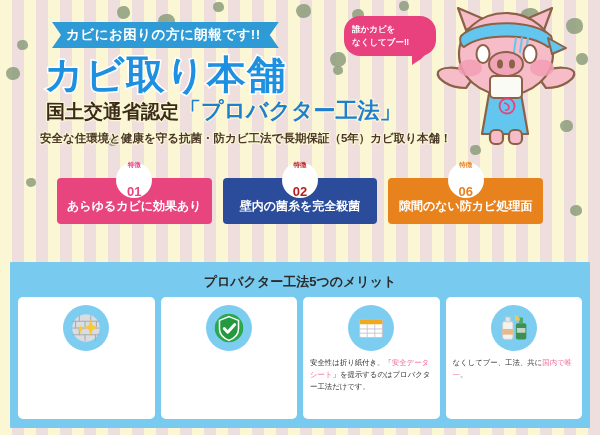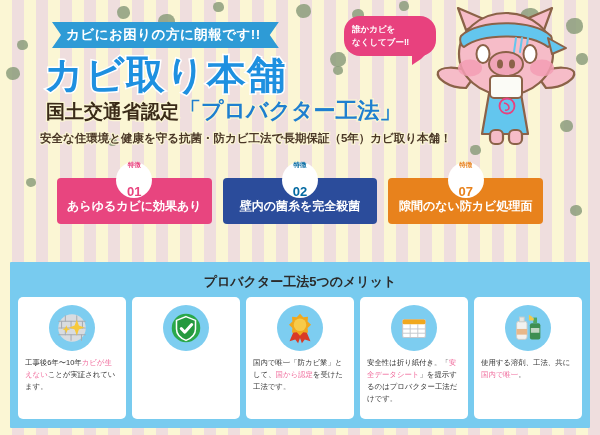--- a/index.html
+++ b/index.html
@@ -318,31 +318,31 @@
 
     <div class="feature" style="background:#E8457F;">
       <div class="badge" style="color:#E8457F;">
         <span class="b-label">特徴</span>
         <span class="b-num">01</span>
       </div>
       <span>あらゆるカビに効果あり</span>
     </div>
 
     <div class="feature" style="background:#2B4C9B;">
-      <div class="badge" style="color:#0369a1;">
+      <div class="badge" style="color:#b91c1c;">
         <span class="b-label">特徴</span>
         <span class="b-num">02</span>
       </div>
       <span>壁内の菌糸を完全殺菌</span>
     </div>
 
     <div class="feature" style="background:#E8821C;">
       <div class="badge" style="color:#E8821C;">
         <span class="b-label">特徴</span>
-        <span class="b-num">07</span>
+        <span class="b-num">06</span>
       </div>
       <span>隙間のない防カビ処理面</span>
     </div>
 
   </div>
 
   <div class="merits">
     <div class="merits-title">プロバクター工法5つのメリット</div>
 
     <div class="cards">
@@ -362,48 +362,32 @@
               <line x1="9" y1="13" x2="9" y2="20"></line>
               <line x1="13" y1="20" x2="13" y2="27"></line>
               <line x1="25" y1="20" x2="25" y2="27"></line>
               <line x1="19" y1="27" x2="19" y2="33"></line>
               <line x1="30" y1="27" x2="30" y2="33"></line>
             </g>
             <path d="M25 11 L27.2 17.4 L33 19.5 L27.2 21.6 L25 28 L22.8 21.6 L17 19.5 L22.8 17.4 Z" fill="#F7C93B"></path>
             <path d="M14 17 L15.2 20.2 L18 21.3 L15.2 22.4 L14 25.6 L12.8 22.4 L10 21.3 L12.8 20.2 Z" fill="#F7C93B"></path>
           </svg>
         </div>
-        <div class="card-text">
-          <span>工事後6年〜10年</span><span class="hl">カビが生えない</span><span>ことが実証されています。</span>
-        </div>
       </div>
 
       <div class="card">
         <div class="card-icon">
           <svg viewBox="0 0 40 40" width="38" height="38">
             <circle cx="20" cy="20" r="15" fill="#2BA84A"></circle>
             <path d="M20 8 L30 12 L30 21 C30 27 25 31 20 33 C15 31 10 27 10 21 L10 12 Z" fill="#25993F" stroke="#ffffff" stroke-width="1.6"></path>
             <path d="M15 20.5 L18.7 24.4 L26 16.4" fill="none" stroke="#ffffff" stroke-width="3.1" stroke-linecap="round" stroke-linejoin="round"></path>
           </svg>
         </div>
       </div>
 
-      <div class="card">
-        <div class="card-icon">
-          <svg viewBox="0 0 40 40" width="38" height="38">
-            <path d="M14 22 L9 34 L15 32 L18 36 L22 25 Z" fill="#D93A26"></path>
-            <path d="M26 22 L31 34 L25 32 L22 36 L18 25 Z" fill="#D93A26"></path>
-            <path d="M20 5 L23.4 8.6 L28.4 8.2 L28 13.2 L31.6 16.6 L28 20 L28.4 25 L23.4 24.6 L20 28.2 L16.6 24.6 L11.6 25 L12 20 L8.4 16.6 L12 13.2 L11.6 8.2 L16.6 8.6 Z" fill="#F0A81E"></path>
-            <circle cx="20" cy="16.6" r="6.6" fill="#F7CB4A"></circle>
-          </svg>
-        </div>
-        <div class="card-text">
-          <span>国内で唯一「防カビ業」として、</span><span class="hl">国から認定</span><span>を受けた工法です。</span>
-        </div>
-      </div>
 
       <div class="card">
         <div class="card-icon">
           <svg viewBox="0 0 40 40" width="38" height="38">
             <rect x="8" y="11" width="24" height="19" rx="1.6" fill="#ffffff" stroke="#C3C8CE" stroke-width="1.2"></rect>
             <rect x="8" y="11" width="24" height="5" rx="1.6" fill="#F0A81E"></rect>
             <g stroke="#C3C8CE" stroke-width="1">
               <line x1="8" y1="21" x2="32" y2="21"></line>
               <line x1="8" y1="25.5" x2="32" y2="25.5"></line>
               <line x1="16" y1="16" x2="16" y2="30"></line>
@@ -423,20 +407,20 @@
             <rect x="11" y="8.5" width="5" height="5" fill="#E6E6E2" stroke="#C9CCC8" stroke-width="1"></rect>
             <rect x="8" y="21" width="11" height="6" fill="#E8B88A"></rect>
             <path d="M24 15 h7 a2 2 0 0 1 2 2 v13 a2 2 0 0 1 -2 2 h-7 a2 2 0 0 1 -2 -2 v-13 a2 2 0 0 1 2 -2 z" fill="#3E8F52"></path>
             <rect x="25.5" y="9" width="4" height="6" fill="#4FA864"></rect>
             <path d="M25.5 9 L21 6 L21 10 Z" fill="#F2C94C"></path>
             <rect x="21" y="9.5" width="5" height="2.6" fill="#F2C94C"></rect>
             <rect x="23" y="20" width="9" height="5" fill="#EFEFEA" opacity=".75"></rect>
           </svg>
         </div>
         <div class="card-text">
-          <span>使用する溶剤、工法、共に</span><span class="hl">国内で唯一</span><span>。</span>
+          <span>なくしてブー、工法、共に</span><span class="hl">国内で唯一</span><span>。</span>
         </div>
       </div>
 
     </div>
   </div>
 
 </div>
 
 </body></html>

